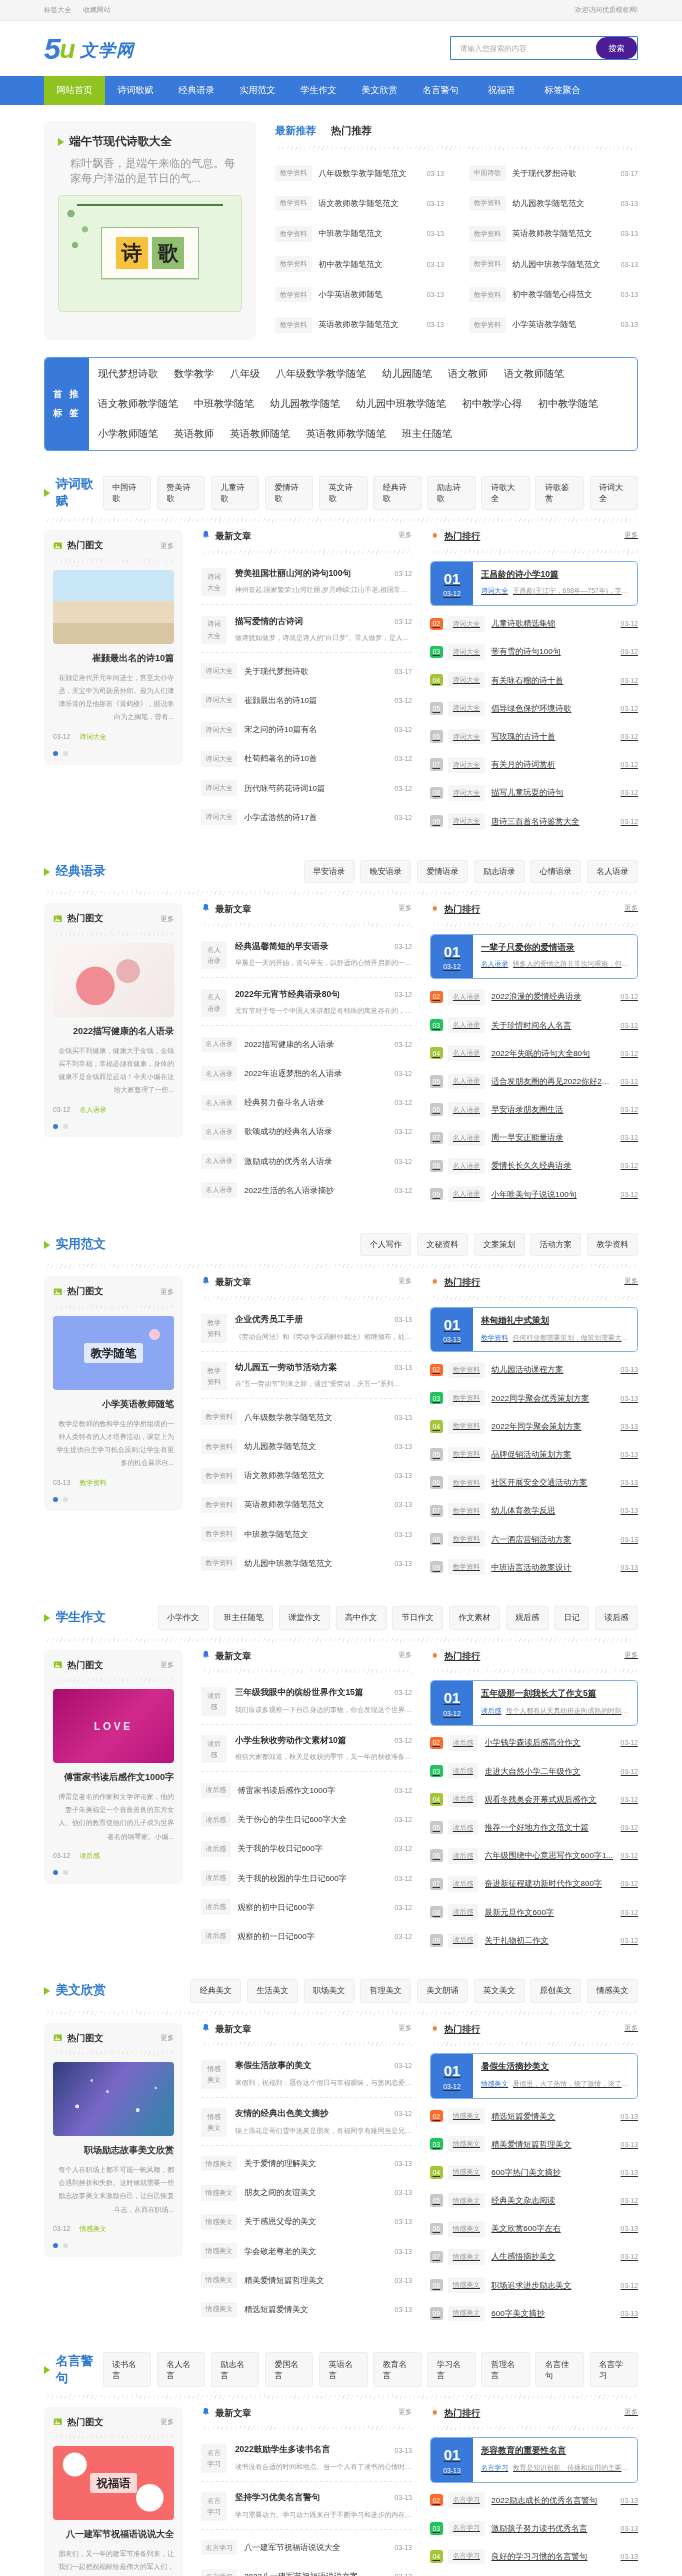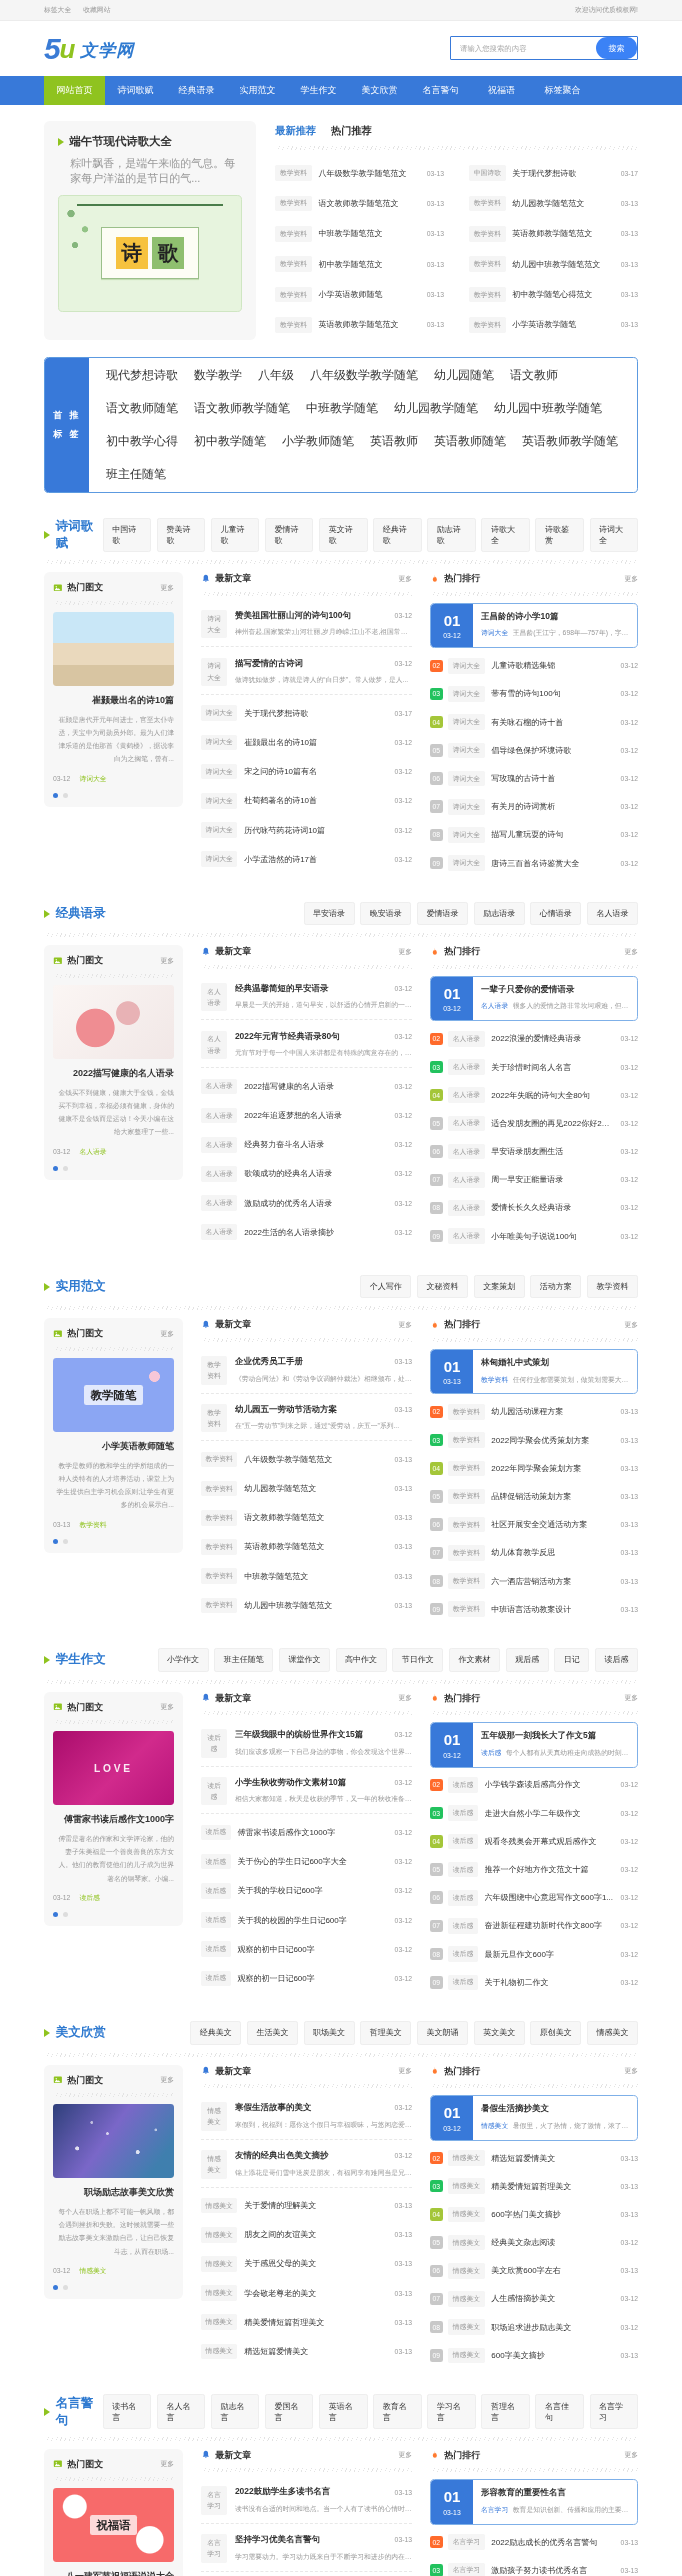--- a/index.html
+++ b/index.html
@@ -14,21 +14,21 @@
 
   
   .header-row { display:flex; justify-content:space-between; align-items:center; height:55px; }
   .logo { font-weight:bold; display:flex; align-items:flex-end; }
   .logo .l5 { color:#3a7bd5; font-size:30px; line-height:0.9; font-style:italic; }
   .logo .lu { color:#8fc31f; font-size:26px; line-height:0.9; font-style:italic; margin-left:-1.1px; }
   .logo .lt { color:#2f7ad0; font-size:17px; margin-left:4.6px; font-style:italic; letter-spacing:1.1px; }
   .searchbox { position:relative; width:188px; height:24px; border:1.1px solid #3879d9; border-radius:1px; display:flex; align-items:center; overflow:hidden; background:#fff; }
   .searchbox input { border:none; outline:none; flex:1; padding:0 9px; font-size:7.4px; color:#333; background:transparent; }
   .searchbox input::placeholder { color:#aaa; }
-  .searchbox button { width:41px; height:100%; border:none; background:#3b82f6; color:#fff; font-size:8px; border-radius:11.4px 10.2px 10.2px 11.4px; cursor:pointer; }
+  .searchbox button { width:41px; height:100%; border:none; background:#4c1d95; color:#fff; font-size:8px; border-radius:11.4px 10.2px 10.2px 11.4px; cursor:pointer; }
 
   
   nav { background:#3879d9; }
   .nav-row { display:flex; }
   .nav-item { color:#fff; font-size:9px; padding:8px 0; width:61px; text-align:center; }
   .nav-item.active { background:#8fc31f; }
 
   
   .hatch { height:4px; margin:8px 0; background:repeating-linear-gradient(115deg,#e3e3e3 0 0.6px,transparent 0.6px 4px); }
   .hatch.small { margin:6.8px 0; }
@@ -54,33 +54,33 @@
   .rec-grid { display:flex; gap:25px; margin-top:3.4px; }
   .rec-col { flex:1; }
   .rec-item { display:flex; align-items:center; padding:7.4px 0; }
   .chip { background:#f5f5f5; color:#999; font-size:6.8px; padding:2.8px 4.6px; border-radius:1.7px; margin-right:6.8px; white-space:nowrap; }
   .row-title { flex:1; font-size:8px; color:#333; overflow:hidden; white-space:nowrap; text-overflow:ellipsis; }
   .date { color:#999; font-size:6.8px; margin-left:6.8px; }
 
   
   .pinned { display:flex; margin-top:17px; border:0.6px solid #5c9ae0; border-radius:4.6px; overflow:hidden; }
   .pinned-side { width:44px; background:#3879d9; color:#fff; display:flex; flex-direction:column; align-items:center; justify-content:center; gap:5.7px; font-size:9px; font-weight:bold; letter-spacing:2.3px; padding:10.2px 0; }
-  .pinned-tags { flex:1; padding:9px 17px; display:flex; flex-wrap:wrap; column-gap:13.7px; row-gap:6.8px; align-items:center; align-content:center; font-size:12px; color:#333;gap:16px; }
+  .pinned-tags { flex:1; padding:9px 9px; display:flex; flex-wrap:wrap; column-gap:13.7px; row-gap:6.8px; align-items:center; align-content:center; font-size:10px; color:#333;gap:16px; }
 
   
   .cat { margin-top:25px; }
   .cat-head { display:flex; justify-content:space-between; align-items:center; }
   .cat-title-row { display:flex; align-items:center; }
   .cat-title { font-size:12.5px; color:#2f7ad0; font-weight:bold; }
   .cat-tags { display:flex; gap:5.7px; }
   .cat-tag { background:#f7f7f7; border:0.6px solid #eee; border-radius:2.3px; font-size:8px; color:#333; padding:5.1px 8.5px; }
   .cat-cols { display:flex; gap:18px; margin-top:2.3px; }
   .col-left { width:139px;text-align:right; }
   .col-mid { flex:1; min-width:0; }
-  .col-right { width:208px; }
+  .col-right { width:208px;text-decoration:underline; }
 
   .hot-card { background:#f7f7f7; border-radius:5.7px; padding:9px; }
   .card-head { display:flex; align-items:center; font-size:9px; }
   .card-head b { color:#333; }
   .icon { width:9.7px; height:9.7px; margin-right:4.6px; flex:0 0 auto; }
   .more { margin-left:auto; color:#999; font-size:6.8px; }
   .card-img { height:74px; border-radius:3.4px; margin-bottom:8px; display:flex; align-items:center; justify-content:center; position:relative; overflow:hidden; }
   .img-text { font-size:11.4px; font-weight:bold; color:#222; background:rgba(255,255,255,.75); padding:2.3px 6.8px; border-radius:2.3px; z-index:1; }
   .kind-study { background:linear-gradient(180deg,#c9e7f7 0 42%,#ead9bd 42% 72%,#d8c5a2 72%); }
   .kind-flower { background:radial-gradient(circle at 35% 58%,#ef8d92 0 21%,transparent 22%),radial-gradient(circle at 38% 58%,#d6565e 0 5%,transparent 6%),radial-gradient(circle at 62% 38%,#e8b2b5 0 13%,transparent 14%),linear-gradient(135deg,#fbf6f4,#f1e7e6); }
@@ -93,21 +93,21 @@
   .kind-bless { background:radial-gradient(circle at 18% 25%,#fff 0 10%,transparent 11%),radial-gradient(circle at 80% 70%,#fff 0 12%,transparent 13%),#f76a6a; }
   .card-title { font-size:9px; color:#333; margin:1.1px 0 5.7px; font-weight:bold; }
   .card-desc { font-size:6.8px; color:#999; line-height:1.95; display:-webkit-box; -webkit-line-clamp:4; -webkit-box-orient:vertical; overflow:hidden; }
   .card-foot { display:flex; align-items:center; margin-top:8px; font-size:6.8px; }
   .card-foot .date { margin-left:0; }
   .gtag { color:#8fc31f; margin-left:9px; }
   .dots { margin-top:9px; display:flex; gap:4.6px; }
   .dot { width:5.1px; height:5.1px; border-radius:50%; background:#ddd; display:inline-block; }
   .dot.on { background:#3879d9; }
 
-  .col-head { display:flex; align-items:center; font-size:9px; }
+  .col-head { display:flex; align-items:flex-start; font-size:9px; }
   .col-head b { color:#333; }
 
   .feat { display:flex; padding:6.8px 0 8px; border-bottom:0.6px dashed #e8e8e8; margin-bottom:3.4px; }
   .chip2 { width:26px; text-align:center; white-space:normal; line-height:1.7; align-self:flex-start; flex:0 0 auto; }
   .feat-body { flex:1; min-width:0; margin-left:1.1px; }
   .feat-top { display:flex; align-items:center; }
   .feat-title { font-size:8.5px; font-weight:bold; color:#333; flex:1; overflow:hidden; white-space:nowrap; text-overflow:ellipsis; }
   .feat-desc { font-size:6.8px; color:#999; margin-top:5.7px; overflow:hidden; white-space:nowrap; text-overflow:ellipsis; }
   .row { display:flex; align-items:center; padding:6.8px 0; }
 

